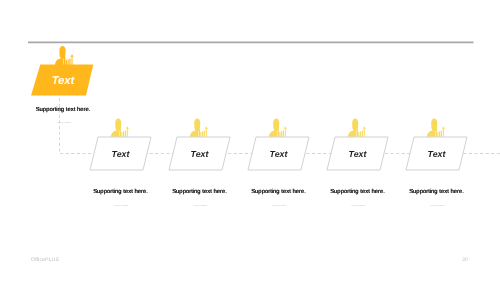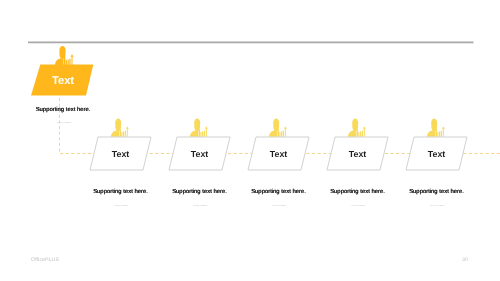--- a/index.html
+++ b/index.html
@@ -1,21 +1,21 @@
 <!DOCTYPE html>
 <html><head>
 <meta charset="utf-8">
 <title>Slide</title>
 <style>
   html,body{margin:0;padding:0;}
   body{width:500px;height:281px;background:#ffffff;overflow:hidden;
        font-family:"Liberation Sans",sans-serif;-webkit-font-smoothing:antialiased;text-rendering:geometricPrecision;font-smooth:always;}
   .slide{position:relative;width:500px;height:281px;background:#fff;overflow:hidden;}
   svg.layer{position:absolute;left:0;top:0;width:500px;height:281px;}
-  .node-label{position:absolute;transform:translateZ(0);font-weight:bold;white-space:nowrap;
+  .node-label{position:absolute;transform:translateZ(0);font-style:italic;font-weight:bold;white-space:nowrap;
               text-align:center;}
   .node-label.hero{font-size:11.2px;color:#ffffff;}
   .node-label.sm{font-size:8.8px;color:#1f1f1f;}
   .support{position:absolute;transform:translateZ(0);font-size:5.9px;color:#262626;white-space:nowrap;text-align:center;text-shadow:0 0 0.5px rgba(0,0,0,0.95),0 0 0.9px rgba(0,0,0,0.4);}
   .tiny{position:absolute;font-size:5.5px;color:#b9b9b9;white-space:nowrap;text-align:center;transform:scale(0.3) translateZ(0);transform-origin:center center;will-change:transform;-webkit-font-smoothing:antialiased;}
   .brand{position:absolute;transform:translateZ(0);left:31px;top:256.5px;font-size:5.2px;color:#bdbdbd;letter-spacing:.1px;}
   .pageno{position:absolute;transform:translateZ(0);left:462px;top:256.5px;font-size:5.2px;color:#c2c2c2;}
 </style>
 </head>
 <body>

